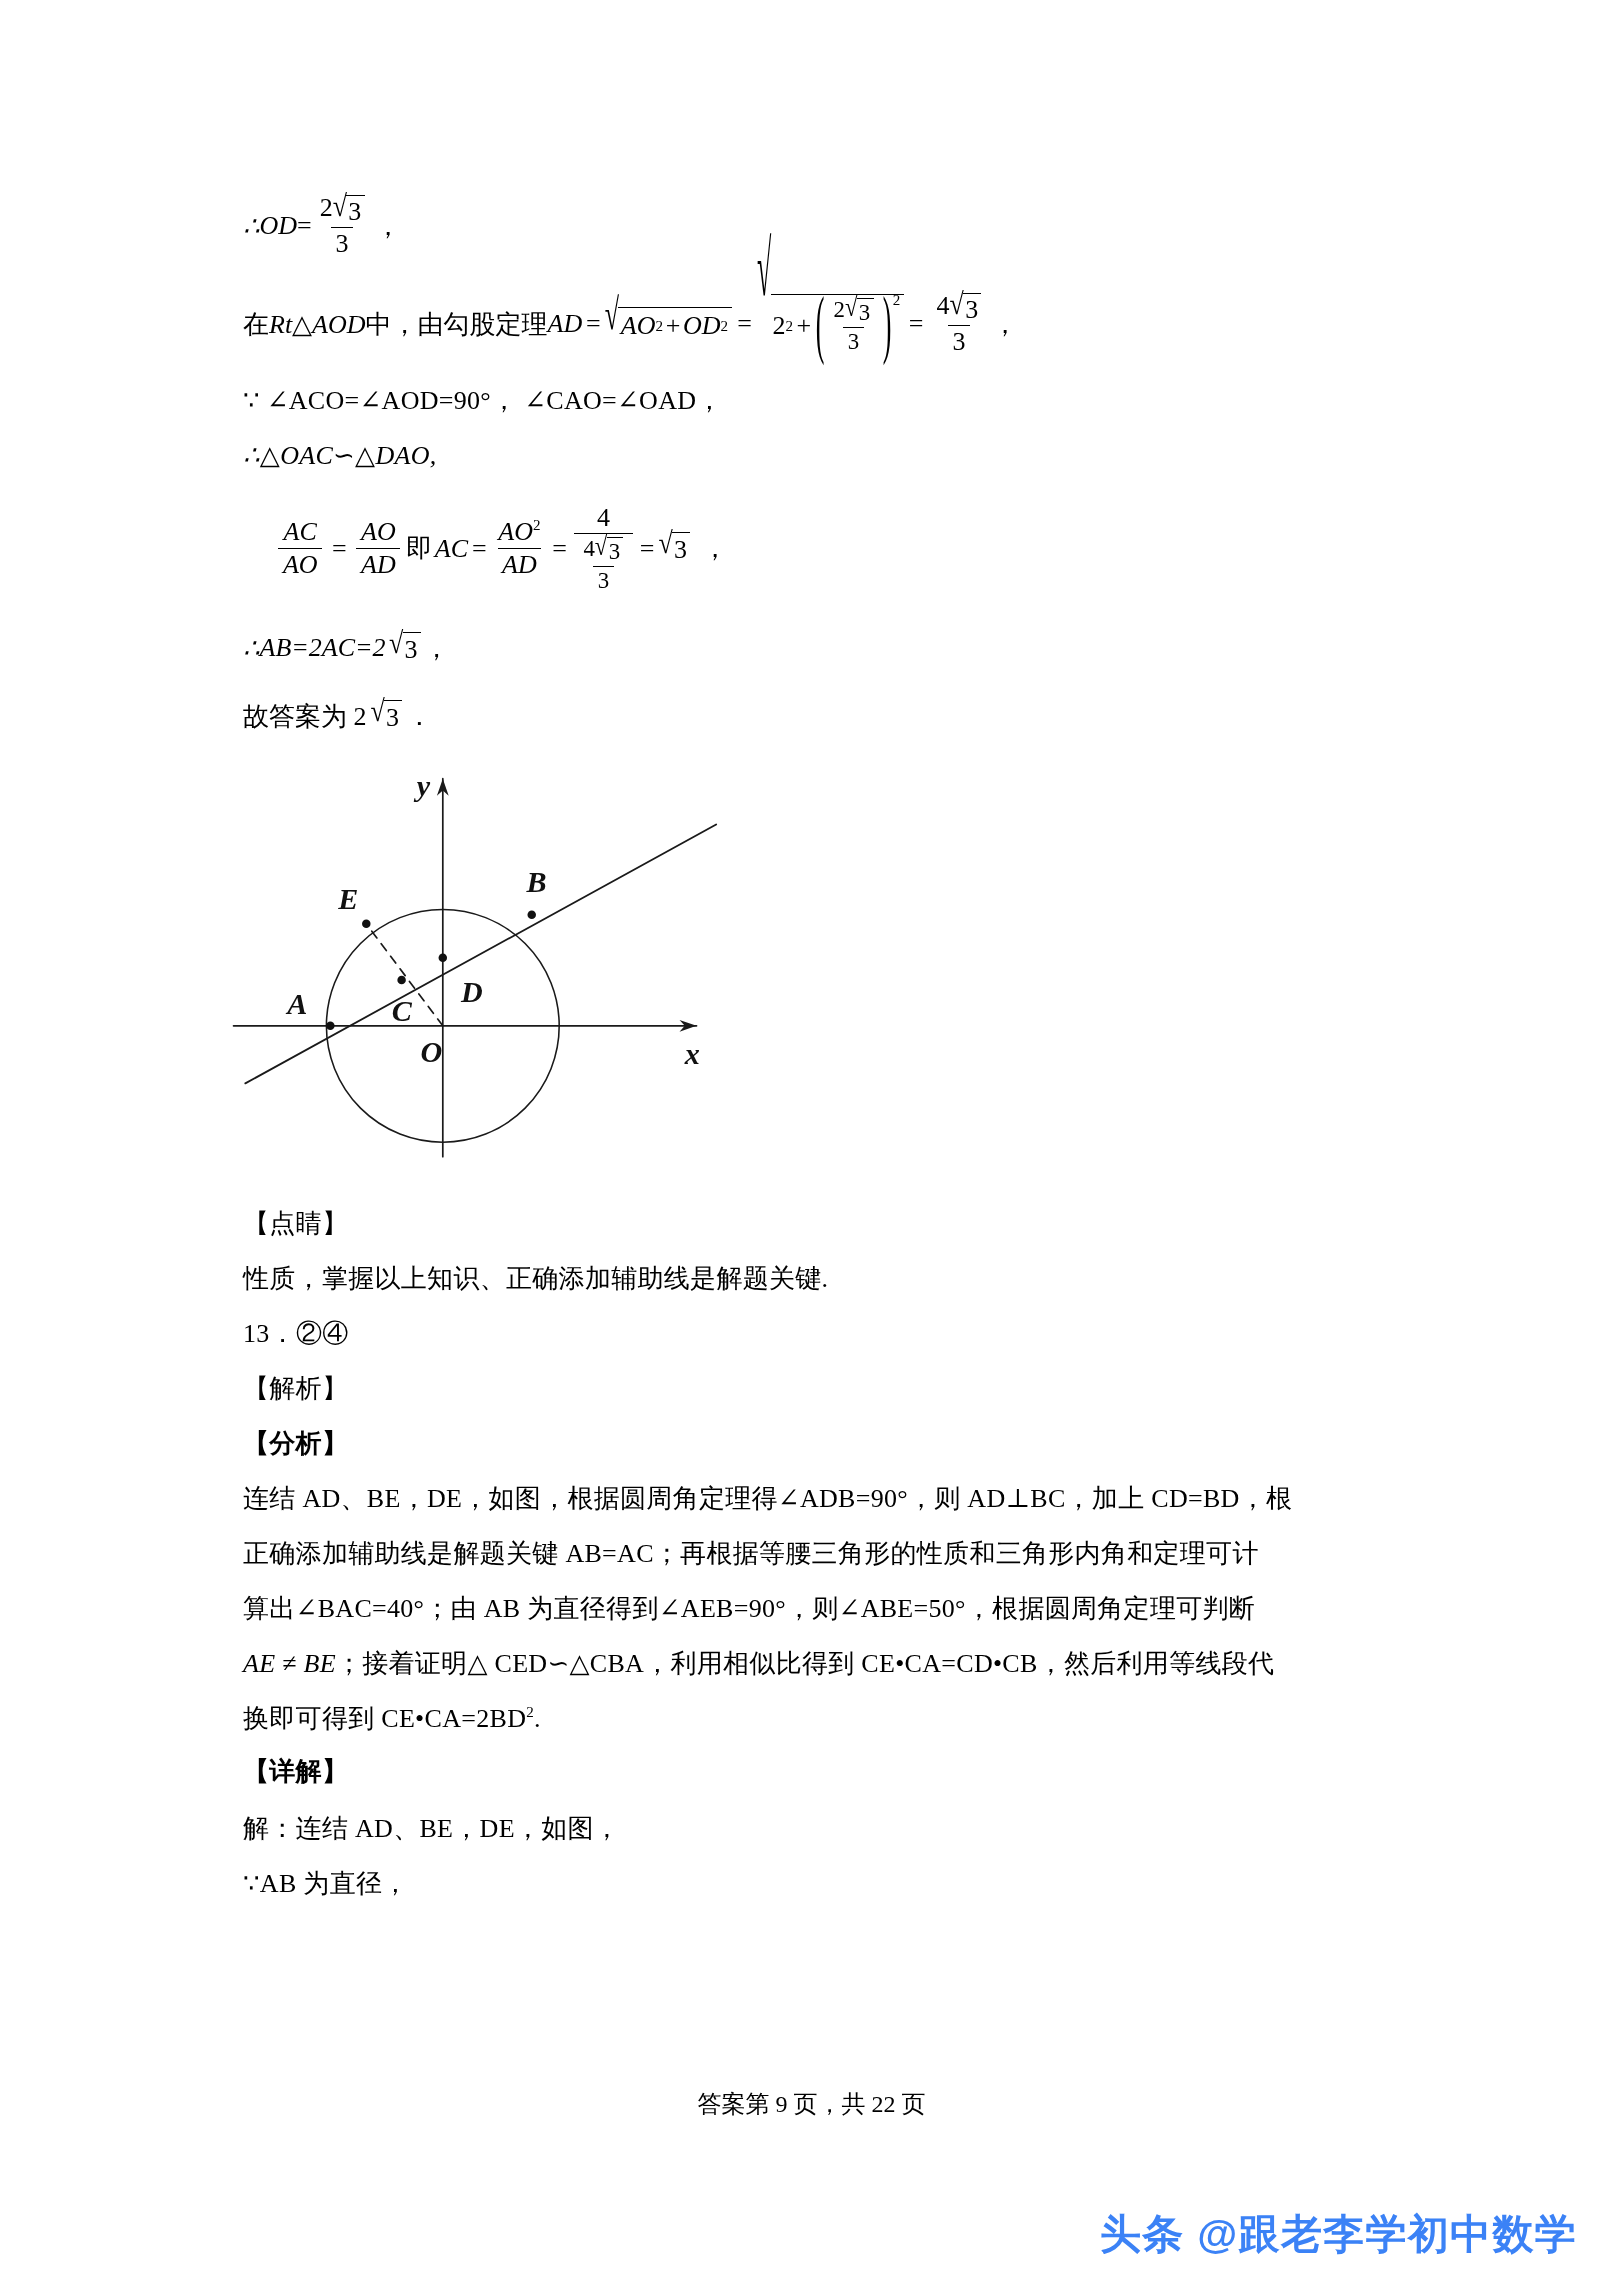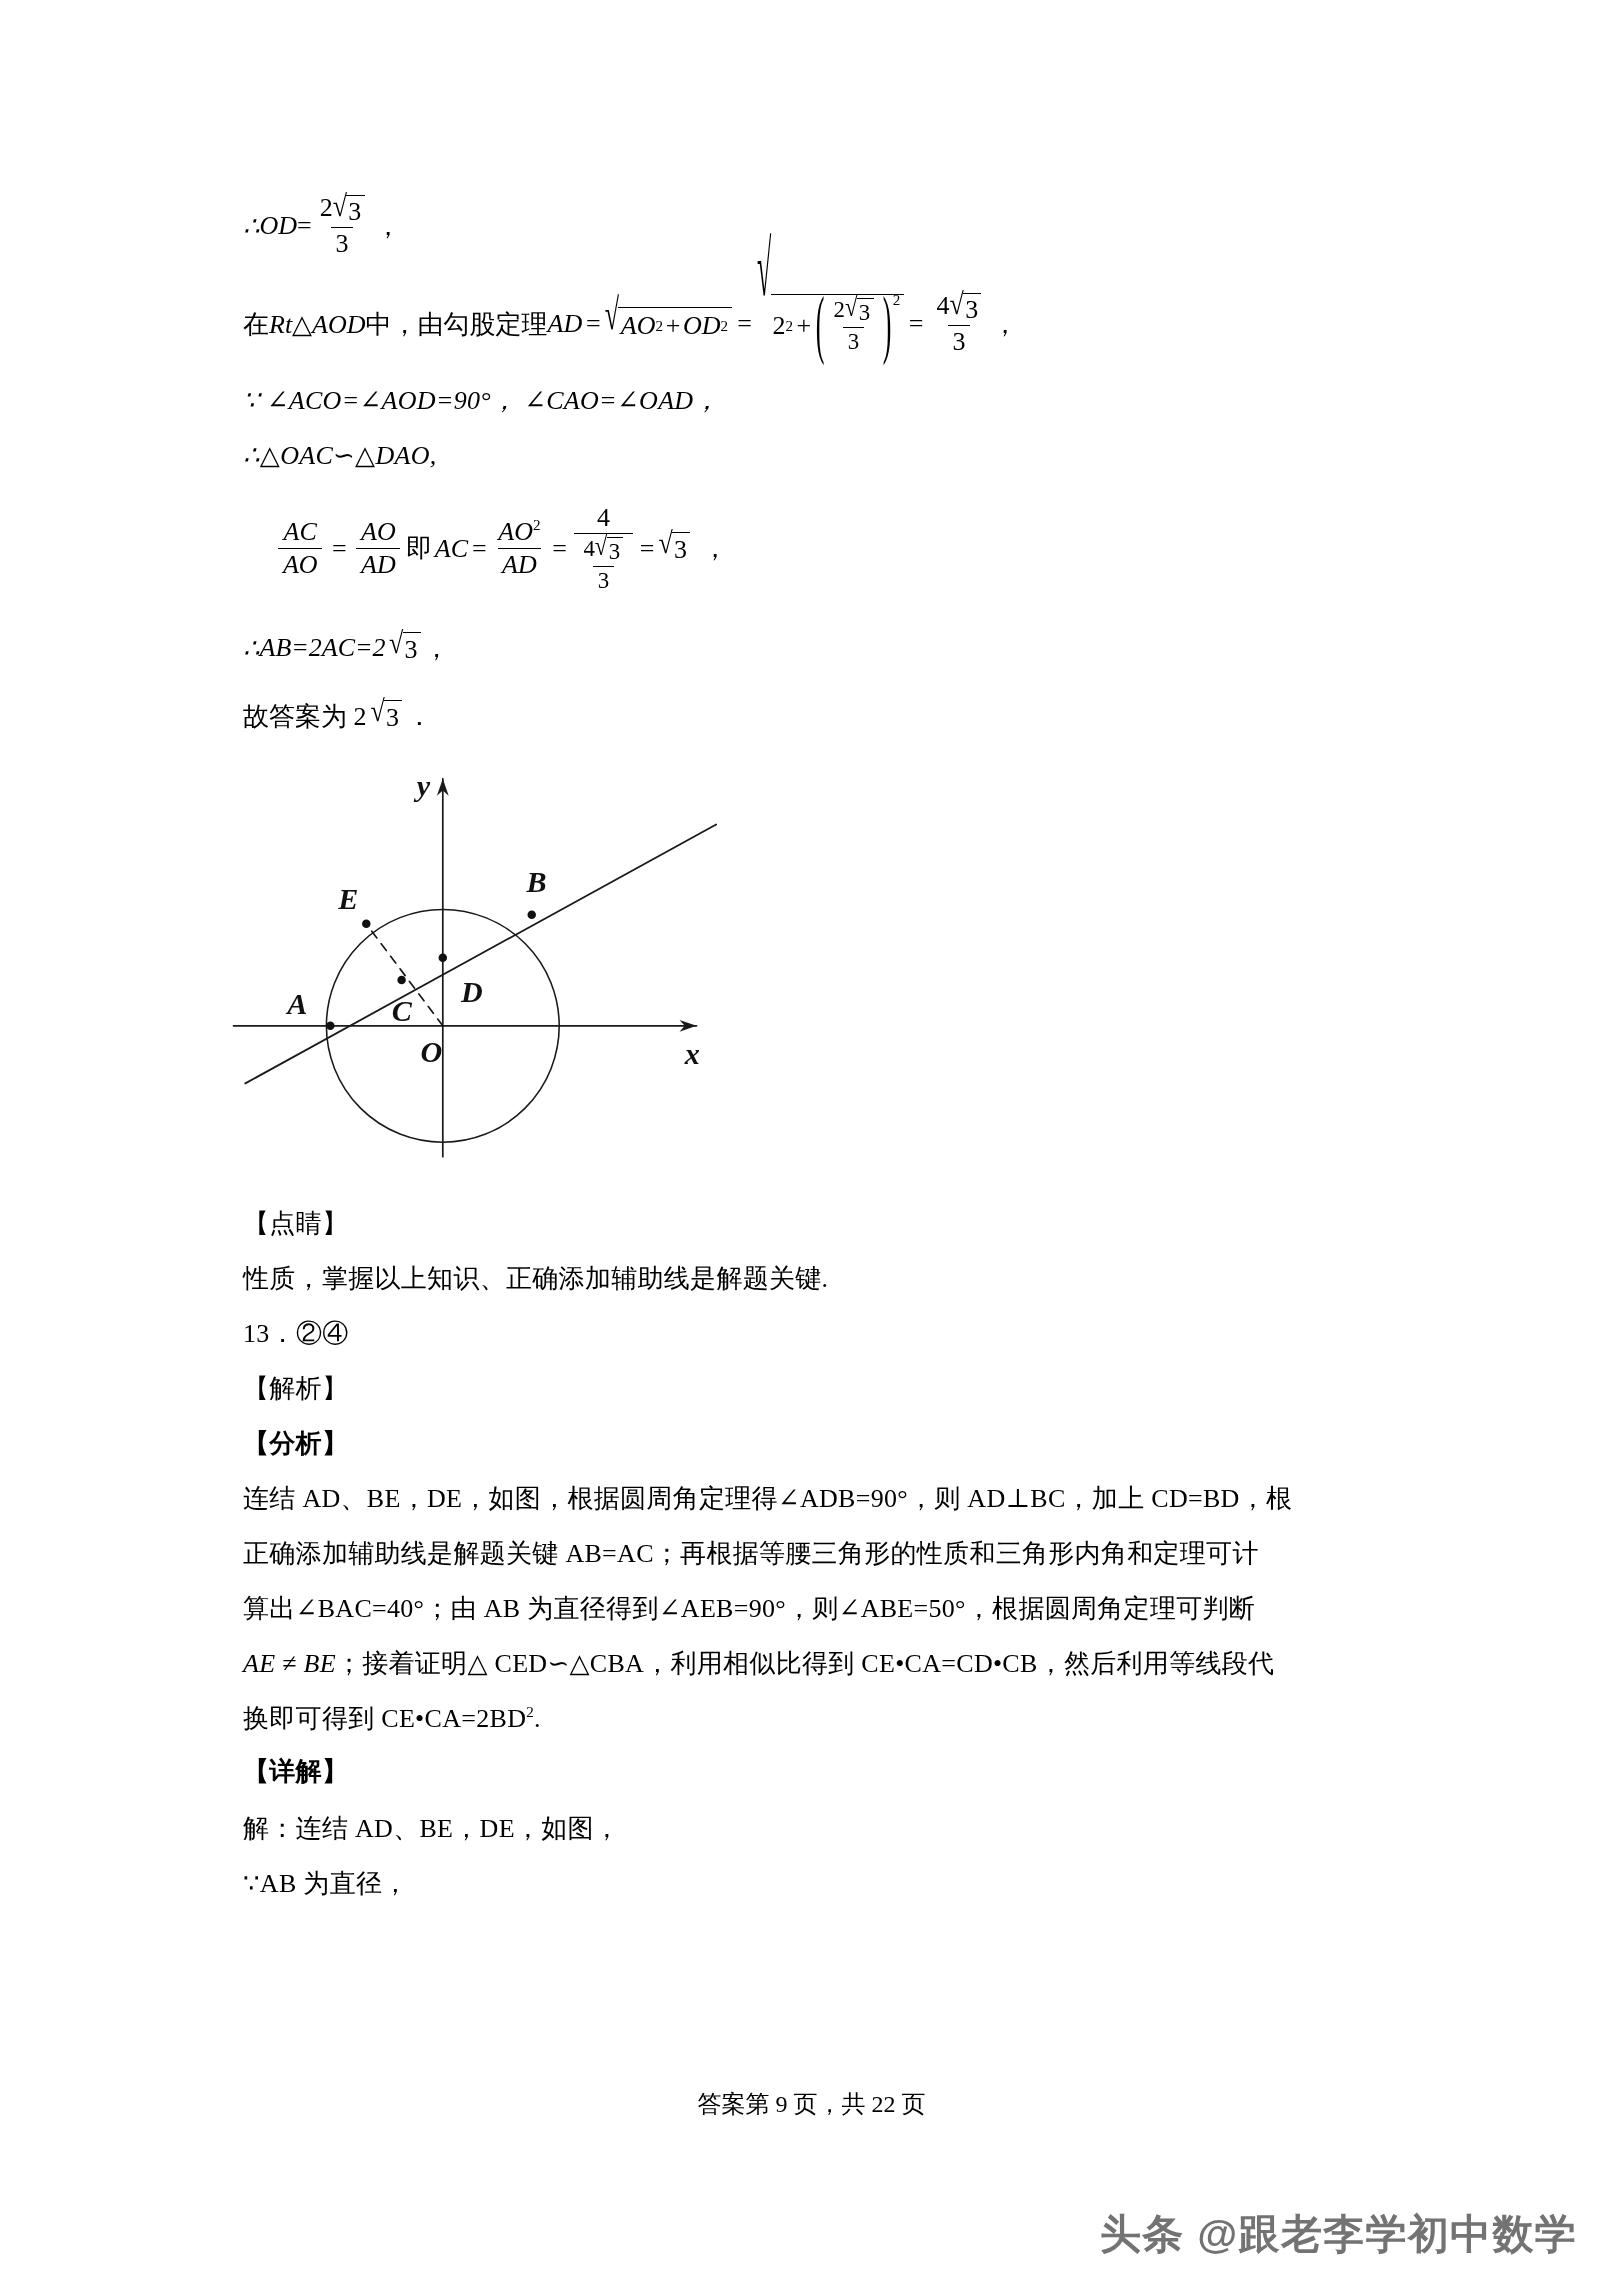--- a/index.html
+++ b/index.html
@@ -81,21 +81,21 @@
   .footer {
     position:absolute; left:0; top:2088px; width:1623px;
     text-align:center;
     font-size:24px;
     font-family:"Liberation Serif","DejaVu Serif",serif;
   }
   .watermark {
     position:absolute; right:46px; top:2207px;
     font-size:41px; font-weight:bold;
     font-family:"Liberation Sans","DejaVu Sans",sans-serif;
-    color:#737373;
+    color:#3b82f6;
     letter-spacing:1.3px;
     text-shadow:2px 2px 0 #ffffff, -0.7px -0.7px 0 #ffffff;
     white-space:nowrap;
   }
 </style>
 </head>
 <body>
 
 <div class="page">
 
@@ -158,21 +158,21 @@
       <span class="frac">
         <span class="num"><span>4</span><span class="rad">
               <span class="sign">√</span>
               <span class="body">3</span>
             </span></span>
         <span class="den">3</span>
       </span>
       <span class="cn" style="margin-left:2.6px;">，</span>
     </div>
 
-    <div class="line" style="font-style:italic;">
+    <div class="line" style="">
       <span>∵ ∠ACO=∠AOD=90°， ∠CAO=∠OAD，</span>
     </div>
 
     <div class="line" style="font-style:italic;">
       <span>∴△OAC∽△DAO,</span>
     </div>
 
     <div class="mathline" style="height:131px;margin-left:32px;">
       <span class="frac">
         <span class="num mi">AC</span>

